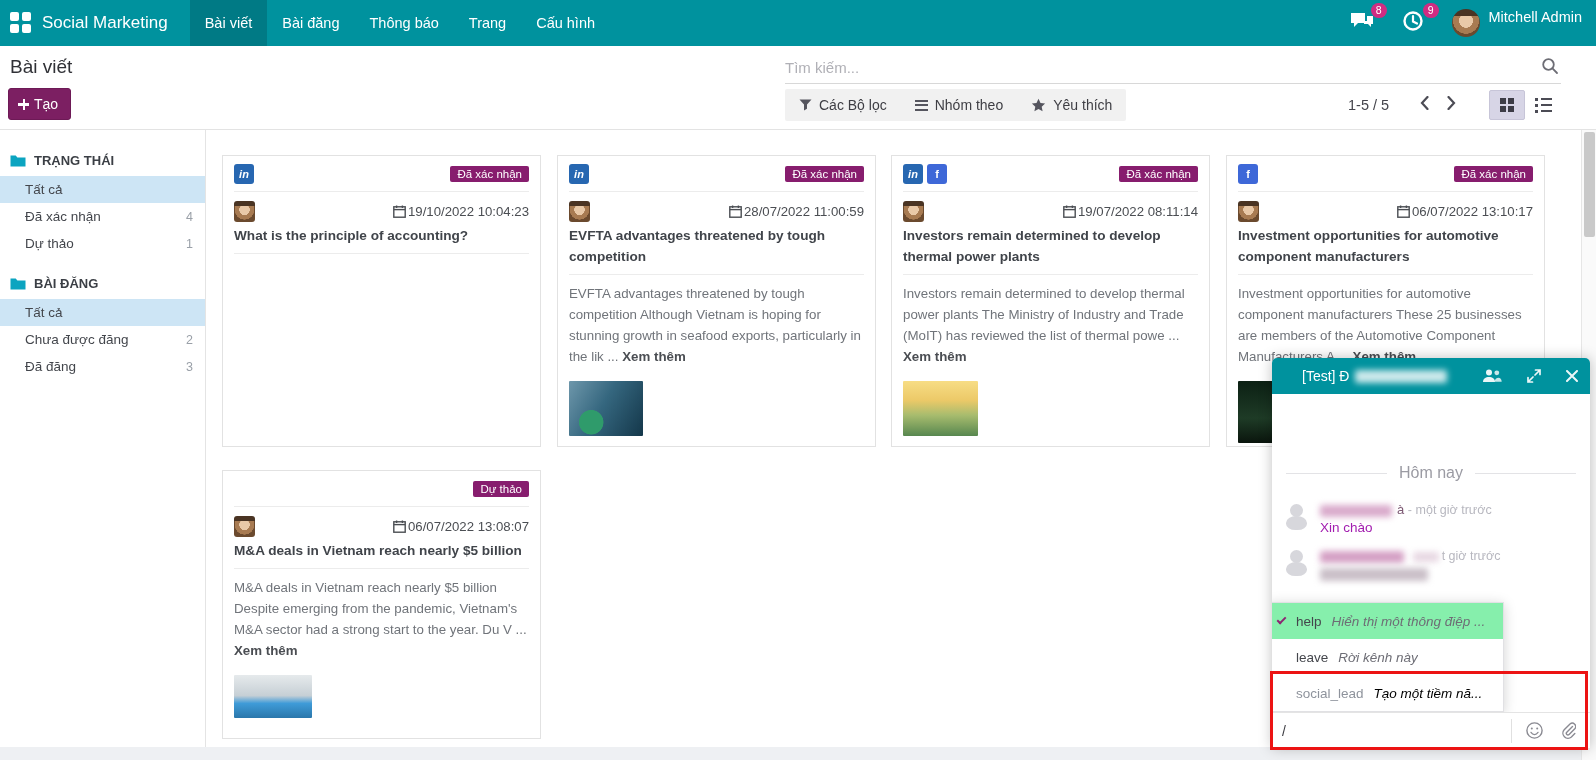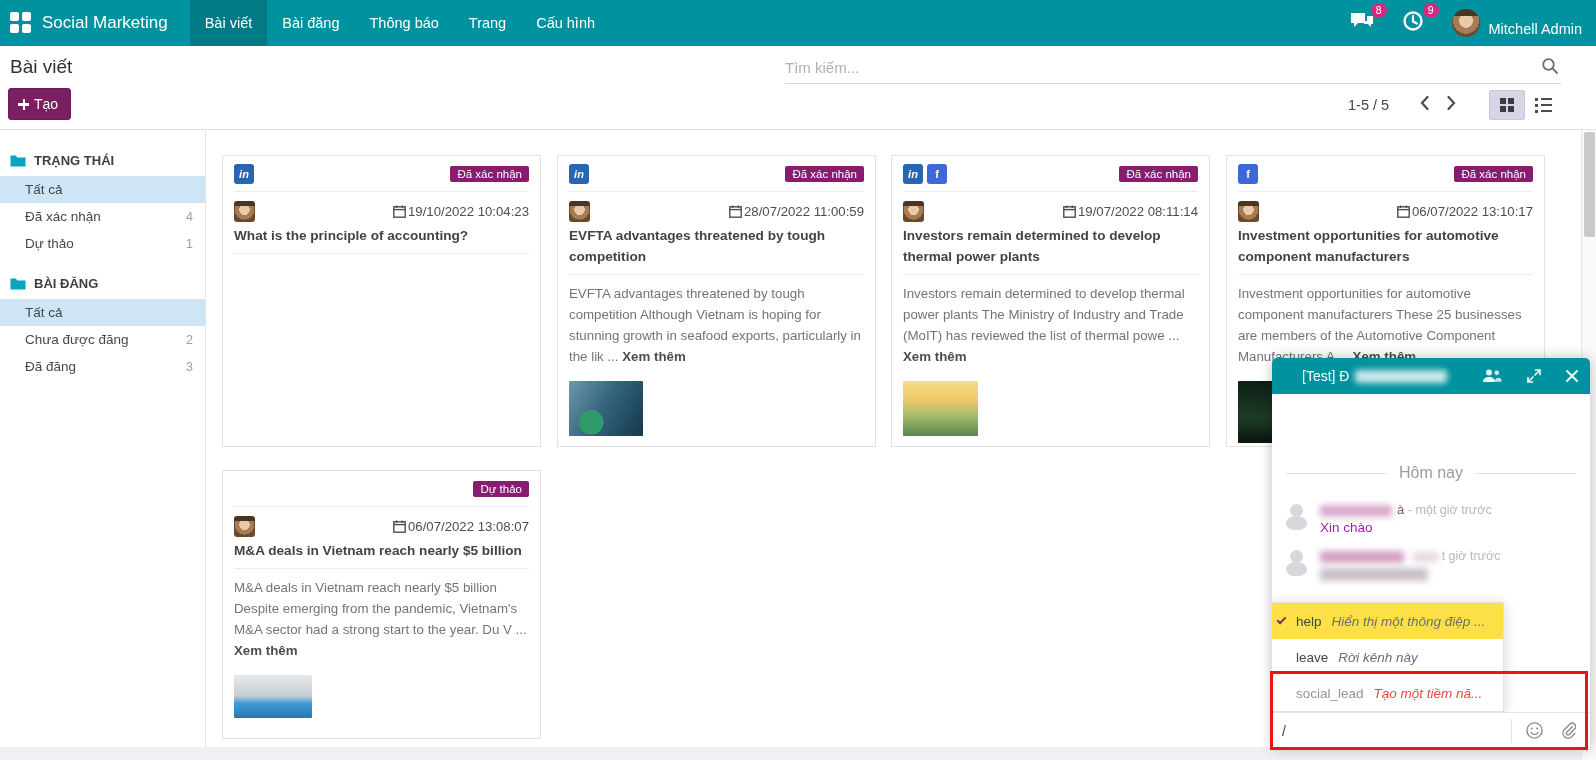--- a/index.html
+++ b/index.html
@@ -10,21 +10,21 @@
   .navbar { position:absolute; left:0; top:0; width:1596px; height:46px; background:#00929E; display:flex; align-items:stretch; color:#fff; z-index:30; }
   .apps-icon { width:22px; height:22px; margin:12px 8px 0 10px; display:grid; grid-template-columns:9px 9px; grid-template-rows:9px 9px; gap:3px; cursor:pointer; }
   .apps-icon i { background:#fff; border-radius:2px; }
   .brand { font-size:17px; line-height:46px; padding:0 14px 0 2px; white-space:nowrap; }
   .menus { display:flex; margin-left:8px; }
   .menu-item { line-height:46px; padding:0 15px; font-size:14.5px; cursor:pointer; white-space:nowrap; }
   .menu-item.active { background:#007A85; }
   .nav-right { margin-left:auto; display:flex; align-items:center; padding-right:14px; }
   .nav-ico { position:relative; width:26px; height:26px; margin-left:26px; cursor:pointer; }
   .nav-badge { position:absolute; top:-7px; right:-11px; background:#D02C82; color:#fff; border-radius:9px; font-size:10.5px; line-height:15px; padding:0 5px; }
-  .nav-user { display:flex; align-items:flex-end; margin-left:24px; cursor:pointer; }
+  .nav-user { display:flex; align-items:flex-start; margin-left:24px; cursor:pointer; }
   .nav-avatar { width:28px; height:28px; border-radius:50%; margin-right:9px;
     background: linear-gradient(180deg,#4a3423 0%,#4a3423 24%,rgba(0,0,0,0) 24%), radial-gradient(circle at 50% 42%, #e9c9a8 0 32%, #a87b52 33% 60%, #6b4a2e 61% 100%); }
   .nav-username { font-size:14.5px; }
 
   
   .cp-title { position:absolute; left:10px; top:56px; font-size:19px; color:#303136; }
   .btn-create { position:absolute; left:8px; top:88px; height:32px; background:#7C1F62; color:#fff; border:1px solid #6d1a56; border-radius:3px; font-size:14px; padding:0 12px 0 9px; display:flex; align-items:center; cursor:pointer; }
   .plus { position:relative; width:11px; height:11px; margin-right:5px; }
   .plus::before, .plus::after { content:""; position:absolute; background:#fff; }
   .plus::before { left:4.5px; top:0; width:2.5px; height:11px; }
@@ -114,26 +114,26 @@
   .msg-text { font-size:13.5px; color:#a21caf; margin-top:3px; }
   .blur { display:inline-block; vertical-align:middle; filter:blur(3px); border-radius:2px; }
   .b-title { width:92px; height:13px; background:rgba(255,255,255,.8); margin-left:6px; }
   .b-name1 { width:72px; height:12px; background:#d9aacb; margin-right:5px; }
   .b-name2 { width:84px; height:12px; background:#d49fc4; margin-right:5px; }
   .b-time2 { width:26px; height:10px; background:#e7d7e2; margin-right:3px; }
   .b-text2 { width:108px; height:13px; background:#cabfc8; }
 
   .cmd-panel { position:absolute; left:-4px; bottom:36px; width:236px; background:#fff; border:1px solid #e1e1e4; box-shadow:0 2px 12px rgba(0,0,0,.18); }
   .cmd-row { position:relative; height:36px; display:flex; align-items:center; padding-left:27px; cursor:pointer; }
-  .cmd-row.selected { background:#fde047; }
+  .cmd-row.selected { background:#86efac; }
   .cmd-check { position:absolute; left:8px; top:14px; width:9px; height:5px; border-left:2px solid #8c2572; border-bottom:2px solid #8c2572; transform:rotate(-45deg); }
   .cmd-name { font-size:13.5px; color:#44464c; }
   .cmd-desc { font-size:13.5px; font-style:italic; color:#6d6d75; margin-left:10px; white-space:nowrap; overflow:hidden; }
   .cmd-row.dim .cmd-name { color:#8e939c; }
-  .cmd-row.dim .cmd-desc { color:#ef4444; }
+  .cmd-row.dim .cmd-desc { color:#000000; }
 
   .chat-input { position:absolute; left:0; bottom:0; width:100%; height:36px; border-top:1px solid #e4e4e4; display:flex; align-items:center; background:#fff; }
   .chat-input input { flex:1; border:none; outline:none; font-size:14px; color:#3c3c42; padding-left:10px; font-family:inherit; background:transparent; }
   .in-sep { width:1px; height:24px; background:#e0e0e0; }
   .in-ico { padding:0 14px; cursor:pointer; display:flex; align-items:center; }
 
   .annotation { position:absolute; left:1270px; top:671px; width:318px; height:79px; border:3px solid #EC1313; z-index:60; pointer-events:none; }
 </style>
 </head>
 <body>
@@ -186,20 +186,42 @@
   <div class="searchbar">
     <input placeholder="Tìm kiếm..." style="">
     <span class="search-ico">
       <svg width="18" height="18" viewBox="0 0 18 18">
           <circle cx="7.5" cy="7.5" r="5.3" fill="none" stroke="#6d6d75" stroke-width="1.8"></circle>
           <path d="M11.7 11.7 16 16" stroke="#6d6d75" stroke-width="1.8" stroke-linecap="round"></path>
         </svg>
     </span>
   </div>
 
+  <div class="filterbar">
+    <div class="filter-btn">
+      <svg width="13" height="12" viewBox="0 0 13 12">
+          <path d="M0.5 0.5h12L8 5.6v4.2l-3 1.7V5.6z" fill="#55555e"></path>
+        </svg>
+      <span>Các Bộ lọc</span>
+    </div>
+    <div class="filter-btn">
+      <span class="bars">
+          <i></i>
+          <i></i>
+          <i></i>
+        </span>
+      <span>Nhóm theo</span>
+    </div>
+    <div class="filter-btn">
+      <svg width="15" height="14" viewBox="0 0 15 14">
+          <path d="M7.5 0.8l2 4.2 4.6 0.6-3.4 3.2 0.9 4.5-4.1-2.3-4.1 2.3 0.9-4.5L0.9 5.6l4.6-0.6z" fill="#55555e"></path>
+        </svg>
+      <span>Yêu thích</span>
+    </div>
+  </div>
 
   <div class="pager">
     <span class="pager-text">1-5 / 5</span>
     <span class="pg-btn">
       <svg width="9" height="14" viewBox="0 0 9 14">
           <path d="M7.5 1 2 7l5.5 6" fill="none" stroke="#4c4c55" stroke-width="2.2" stroke-linecap="round"></path>
         </svg>
     </span>
     <span class="pg-btn">
       <svg width="9" height="14" viewBox="0 0 9 14">

